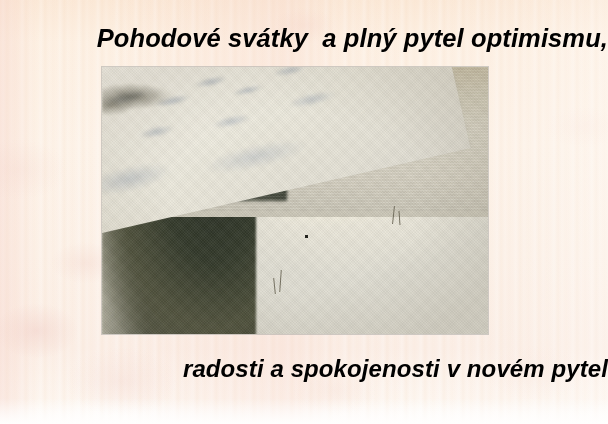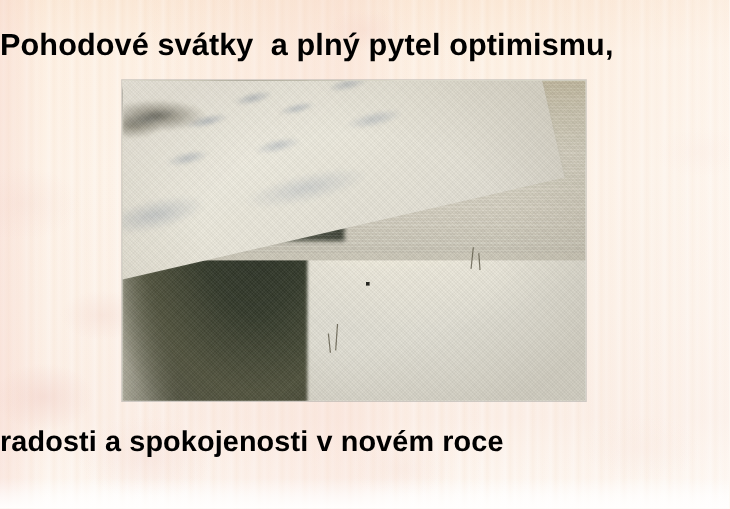--- a/index.html
+++ b/index.html
@@ -76,23 +76,24 @@
     left: 0; right: 0; bottom: 0;
     height: 26px;
     background: linear-gradient(180deg, rgba(255,255,255,0) 0%, rgba(255,255,255,0.55) 55%, #fffefd 100%);
   }
 
   
   .line {
     position: absolute;
     left: 0;
     width: 100%;
-    text-align: left;
+    text-align: right;
     color: #000000;
     font-weight: bold;
+    font-style: italic;
     letter-spacing: 0.1px;
     white-space: pre;
   }
   #line-top    { top: 24px;  font-size: 25.5px; }
   #line-bottom { top: 355px; font-size: 24px;   }
   #line-sign   { top: 386px; font-size: 17.5px; }
 
   
   #photo {
     position: absolute;
@@ -387,17 +388,17 @@
     <div class="ph-reed r1"></div>
     <div class="ph-reed r2"></div>
     <div class="ph-reed r3"></div>
     <div class="ph-reed r4"></div>
     <div class="ph-dot"></div>
     <div class="layer ph-grain"></div>
     <div class="layer ph-vignette"></div>
     <div class="ph-toprow"></div>
   </div>
 
-  <div class="line" id="line-bottom">radosti a spokojenosti v novém roce</div>
+  <div class="line" id="line-bottom">radosti a spokojenosti v novém pytel</div>
 
 
   <div class="paper-bottomfade"></div>
 </div>
 
 </body></html>

